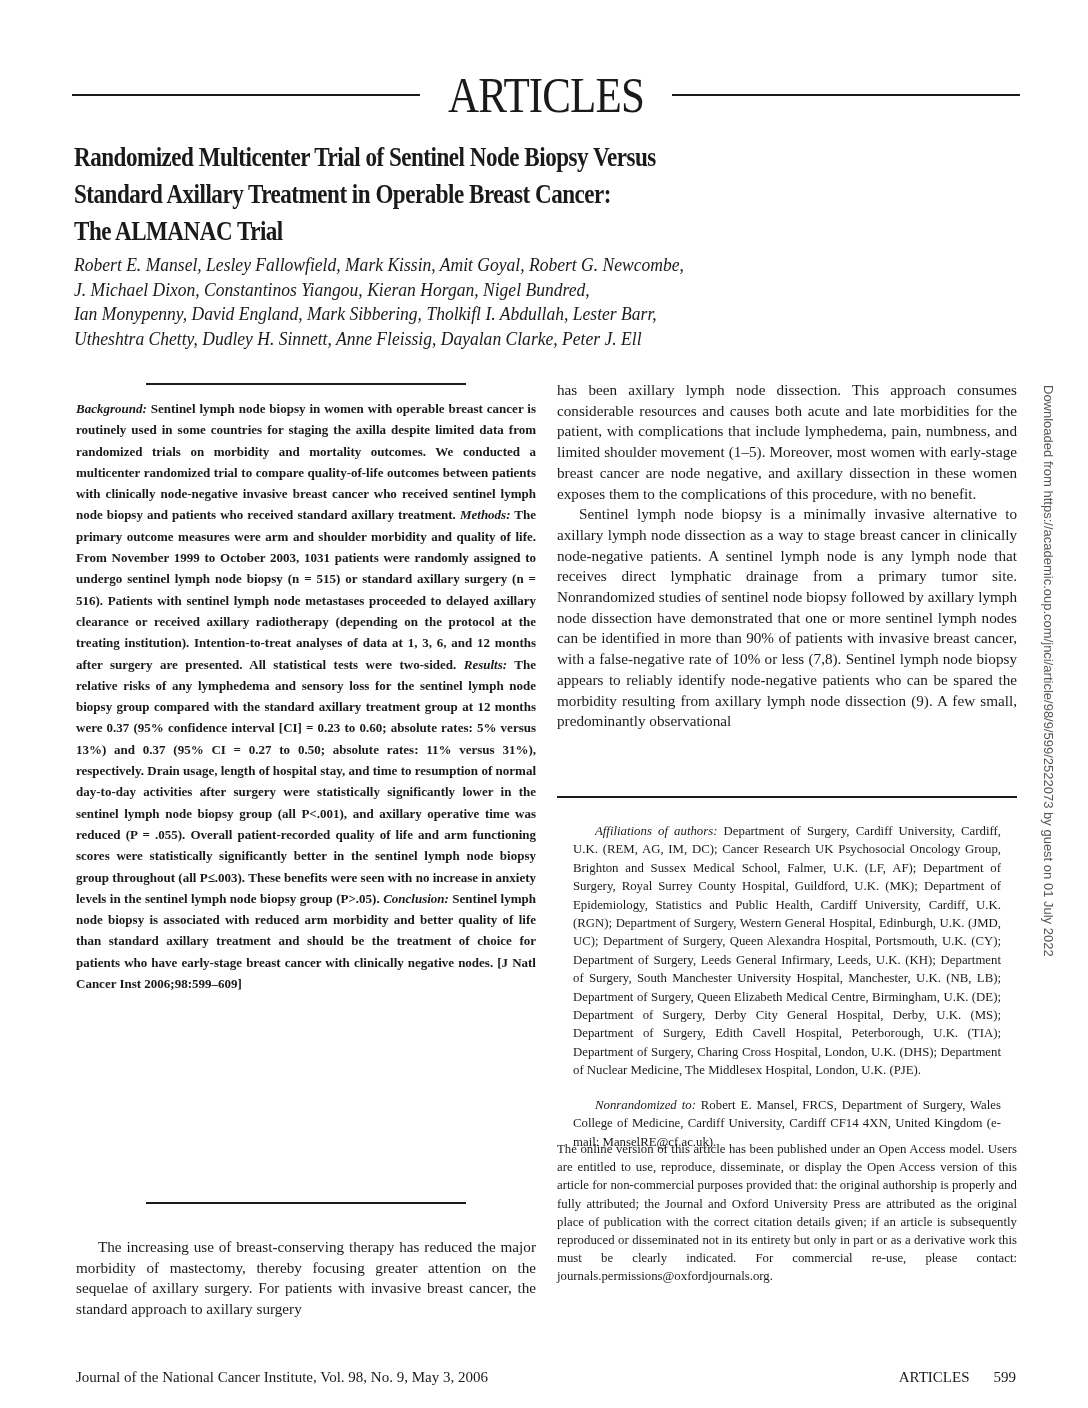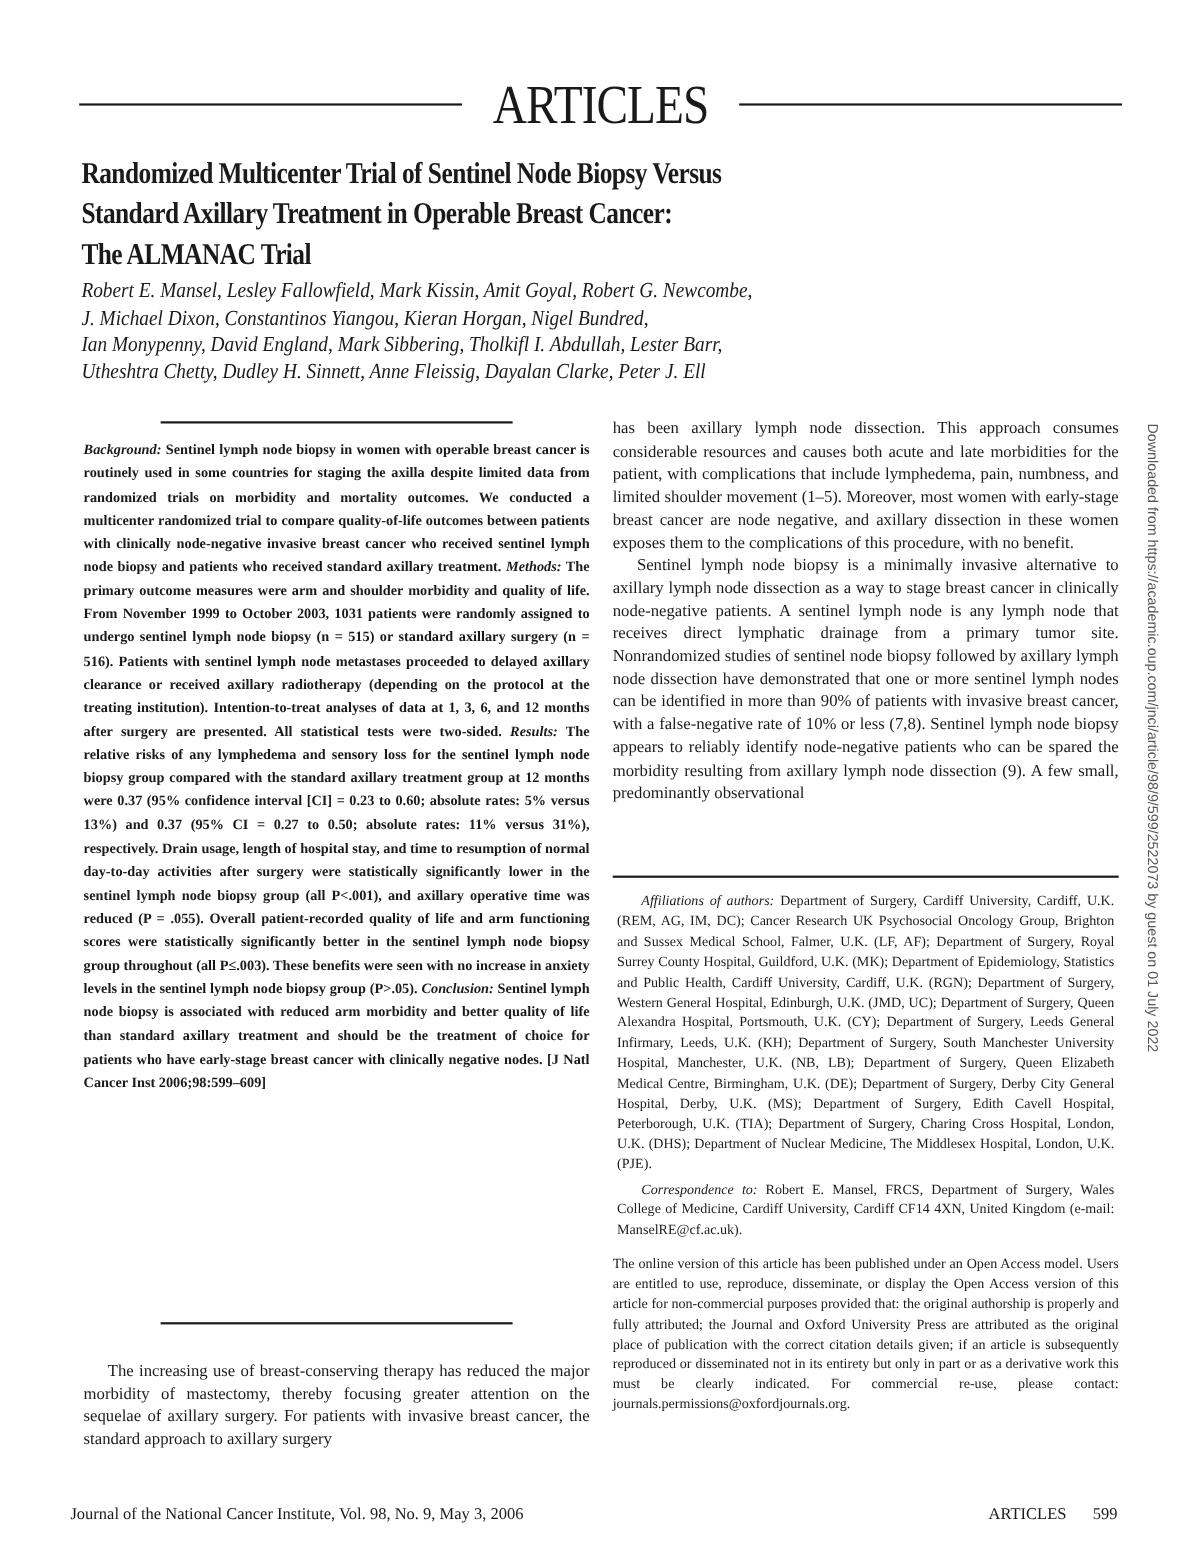--- a/index.html
+++ b/index.html
@@ -24,26 +24,26 @@
   .abstract i { font-weight: bold; }
 
   .body-text { font-size: 15.2px; line-height: 20.7px; text-align: justify; }
   .body-text p { margin: 0; text-indent: 22px; }
   .body-text p.noindent { text-indent: 0; }
 
   .intro { top: 1237px; }
   .right-body { top: 380px; font-family: Liberation Serif, serif; }
 
   .affil { top: 806px; font-size: 12.8px; line-height: 18.4px; text-align: justify; }
-  .affil p { margin: 4px; text-indent: 22px; }
+  .affil p { margin: 16px; text-indent: 22px; }
 
   .legal { top: 1140px; font-size: 12.8px; line-height: 18.2px; text-align: justify; }
   .legal p { margin: 0; }
 
-  .footer-left { position: absolute; left: 64px; top: 1369px; font-size: 15px; white-space: nowrap; }
+  .footer-left { position: absolute; left: 76px; top: 1369px; font-size: 15px; white-space: nowrap; }
   .footer-right { position: absolute; right: 72px; top: 1369px; font-size: 15px; white-space: nowrap; }
   .footer-right span + span { margin-left: 24px; }
 
   .side-note { position: absolute; left: 1042px; top: 385px; width: 660px; font-family: "Liberation Sans", "DejaVu Sans", sans-serif; font-size: 13px; color: #555; white-space: nowrap; transform: rotate(90deg); transform-origin: left top; margin-left: 14px; }
 </style>
 </head>
 <body>
 
 <div class="section-header">
   <div class="rule"></div>
@@ -78,21 +78,21 @@
 
 <div class="col-right body-text right-body">
   <p class="noindent">has been axillary lymph node dissection. This approach consumes considerable resources and causes both acute and late morbidities for the patient, with complications that include lymphedema, pain, numbness, and limited shoulder movement (1–5). Moreover, most women with early-stage breast cancer are node negative, and axillary dissection in these women exposes them to the complications of this procedure, with no benefit.</p>
   <p>Sentinel lymph node biopsy is a minimally invasive alternative to axillary lymph node dissection as a way to stage breast cancer in clinically node-negative patients. A sentinel lymph node is any lymph node that receives direct lymphatic drainage from a primary tumor site. Nonrandomized studies of sentinel node biopsy followed by axillary lymph node dissection have demonstrated that one or more sentinel lymph nodes can be identified in more than 90% of patients with invasive breast cancer, with a false-negative rate of 10% or less (7,8). Sentinel lymph node biopsy appears to reliably identify node-negative patients who can be spared the morbidity resulting from axillary lymph node dissection (9). A few small, predominantly observational</p>
 </div>
 
 <div class="hr-short" style="left:557px; top:796px; width:460px;"></div>
 
 <div class="col-right affil">
   <p><i>Affiliations of authors:</i><span> Department of Surgery, Cardiff University, Cardiff, U.K. (REM, AG, IM, DC); Cancer Research UK Psychosocial Oncology Group, Brighton and Sussex Medical School, Falmer, U.K. (LF, AF); Department of Surgery, Royal Surrey County Hospital, Guildford, U.K. (MK); Department of Epidemiology, Statistics and Public Health, Cardiff University, Cardiff, U.K. (RGN); Department of Surgery, Western General Hospital, Edinburgh, U.K. (JMD, UC); Department of Surgery, Queen Alexandra Hospital, Portsmouth, U.K. (CY); Department of Surgery, Leeds General Infirmary, Leeds, U.K. (KH); Department of Surgery, South Manchester University Hospital, Manchester, U.K. (NB, LB); Department of Surgery, Queen Elizabeth Medical Centre, Birmingham, U.K. (DE); Department of Surgery, Derby City General Hospital, Derby, U.K. (MS); Department of Surgery, Edith Cavell Hospital, Peterborough, U.K. (TIA); Department of Surgery, Charing Cross Hospital, London, U.K. (DHS); Department of Nuclear Medicine, The Middlesex Hospital, London, U.K. (PJE).</span></p>
-  <p><i>Correspondence to:</i><span> Robert E. Mansel, FRCS, Department of Surgery, Wales College of Medicine, Cardiff University, Cardiff CF14 4XN, United Kingdom (e-mail: ManselRE@cf.ac.uk).</span></p>
+  <p><i>Nonrandomized to:</i><span> Robert E. Mansel, FRCS, Department of Surgery, Wales College of Medicine, Cardiff University, Cardiff CF14 4XN, United Kingdom (e-mail: ManselRE@cf.ac.uk).</span></p>
 </div>
 
 <div class="col-right legal">
   <p>The online version of this article has been published under an Open Access model. Users are entitled to use, reproduce, disseminate, or display the Open Access version of this article for non-commercial purposes provided that: the original authorship is properly and fully attributed; the Journal and Oxford University Press are attributed as the original place of publication with the correct citation details given; if an article is subsequently reproduced or disseminated not in its entirety but only in part or as a derivative work this must be clearly indicated. For commercial re-use, please contact: journals.permissions@oxfordjournals.org.</p>
 </div>
 
 <div class="footer-left">Journal of the National Cancer Institute, Vol. 98, No. 9, May 3, 2006</div>
 <div class="footer-right">
   <span>ARTICLES</span><span>599</span>
 </div>

